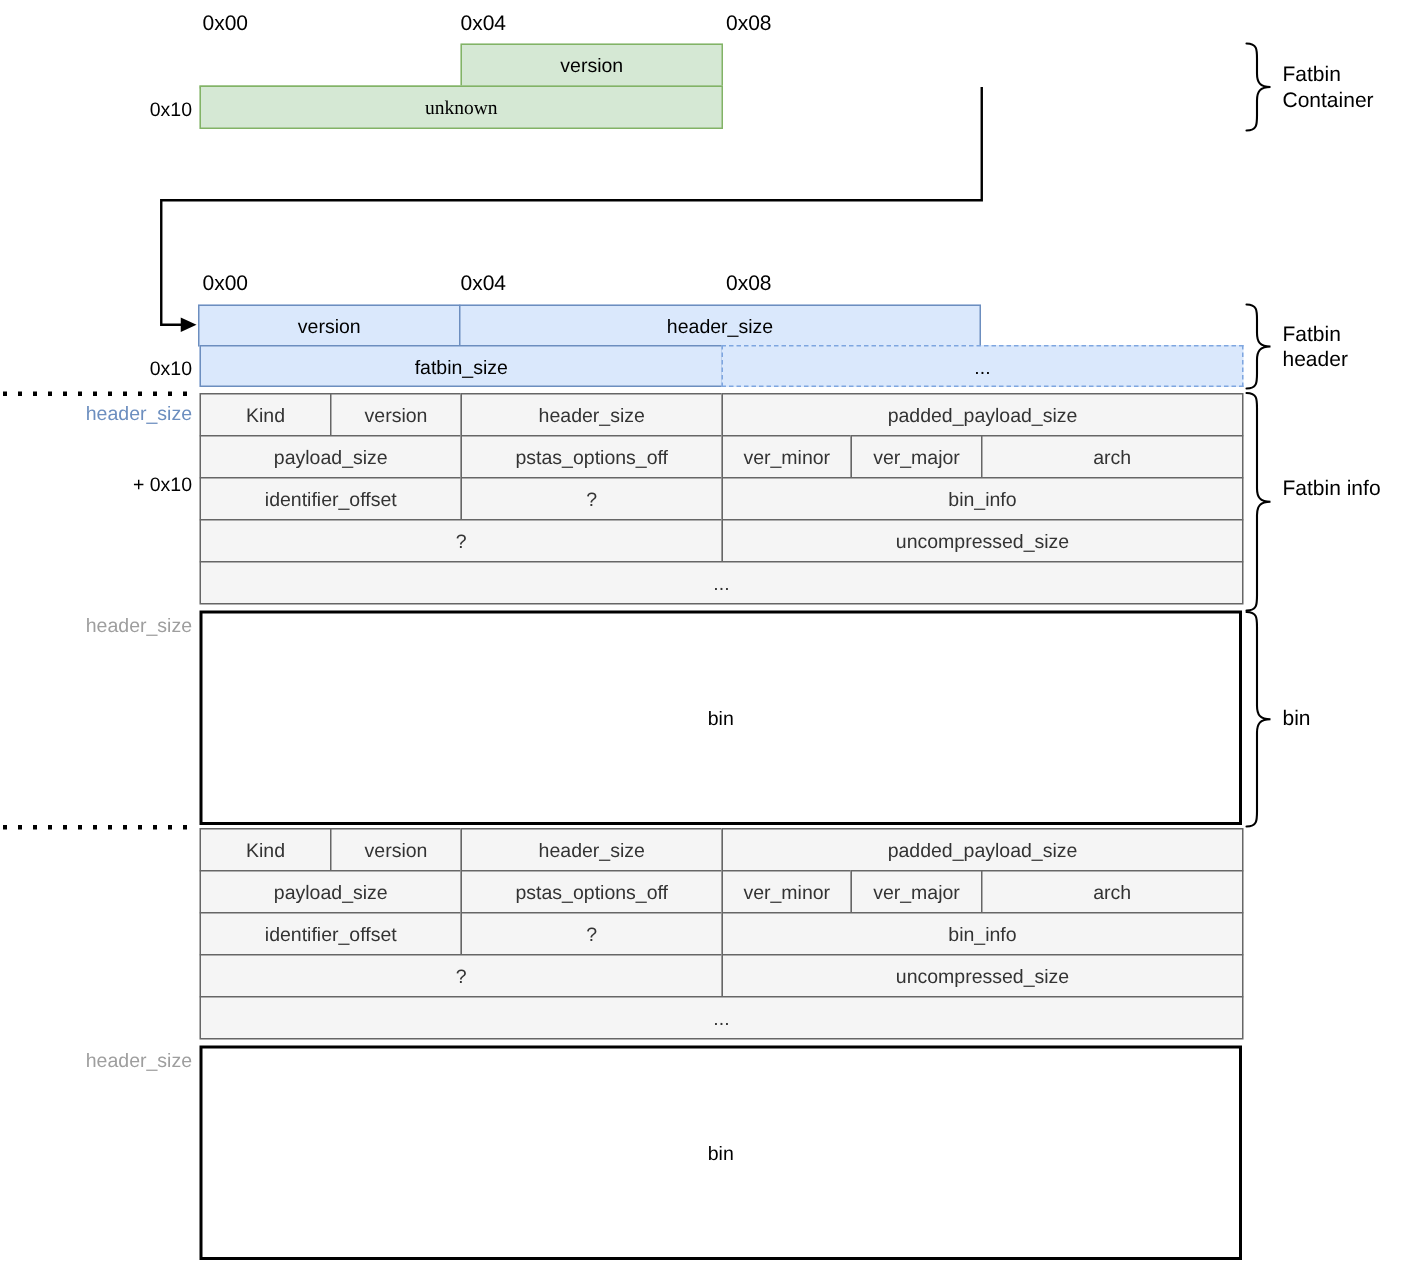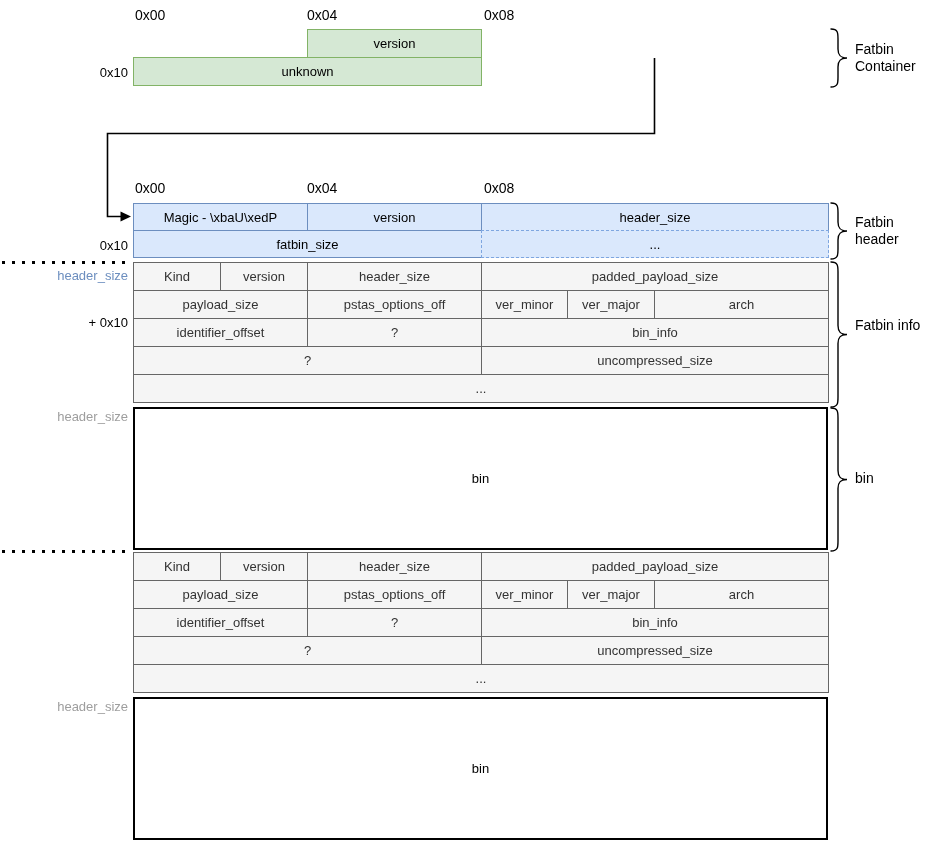--- a/index.html
+++ b/index.html
@@ -43,37 +43,36 @@
   <div class="off" style="left:135px;top:7px">0x00</div>
   <div class="off" style="left:307px;top:7px">0x04</div>
   <div class="off" style="left:484px;top:7px">0x08</div>
 
   <div class="mtable green" style="left:133px;top:29px">
       <div class="mrow" style="height: 29px;">
         <div class="mcell" style="width: 175px; margin-top: 28px;">Magic - FbC\xb1</div>
         <div class="mcell" style="width: 175px; margin-left: -1px;">version</div>
       </div>
       <div class="mrow" style="height: 29px; margin-top: -1px;">
-        <div class="mcell" style="width: 349px;">unknown</div>
+        <div class="mcell" style="width: 349px; font-family: Liberation Serif, serif;">unknown</div>
       </div>
     </div>
   <div class="leftlbl" style="top:65px">0x10</div>
 
   <svg class="overlay" width="937" height="855">
     <path d="M654.5,58 L654.5,133.5 L107.5,133.5 L107.5,216.5 L123,216.5" fill="none" stroke="#000" stroke-width="1.6"></path>
     <path d="M131,216.5 L120.5,211.6 L120.5,221.4 Z" fill="#000" stroke="none"></path>
   </svg>
 
   <div class="off" style="left:135px;top:180px">0x00</div>
   <div class="off" style="left:307px;top:180px">0x04</div>
   <div class="off" style="left:484px;top:180px">0x08</div>
 
   <div class="mtable blue" style="left:133px;top:203px">
       <div class="mrow" style="height: 28px;">
-        <div class="mcell" style="width: 175px;">Magic - \xbaU\xedP</div>
         <div class="mcell" style="width: 175px; margin-left: -1px;">version</div>
         <div class="mcell" style="width: 348px; margin-left: -1px;">header_size</div>
       </div>
       <div class="mrow" style="height: 28px; margin-top: -1px;">
         <div class="mcell" style="width: 349px; text-align: center;">fatbin_size</div>
         <div class="mcell dashed" style="width: 348px; margin-left: -1px;">...</div>
       </div>
     </div>
   <div class="leftlbl" style="top:238px">0x10</div>
 

